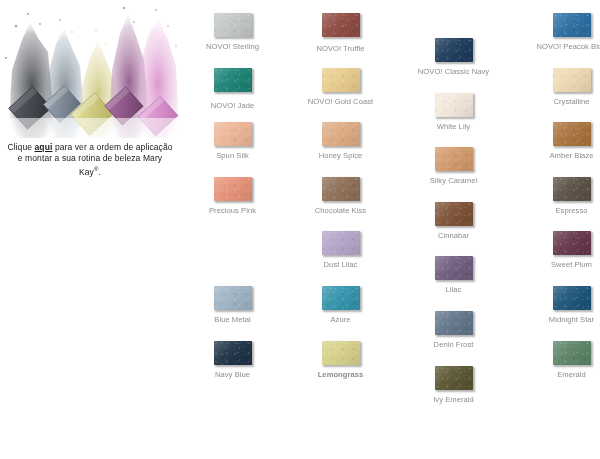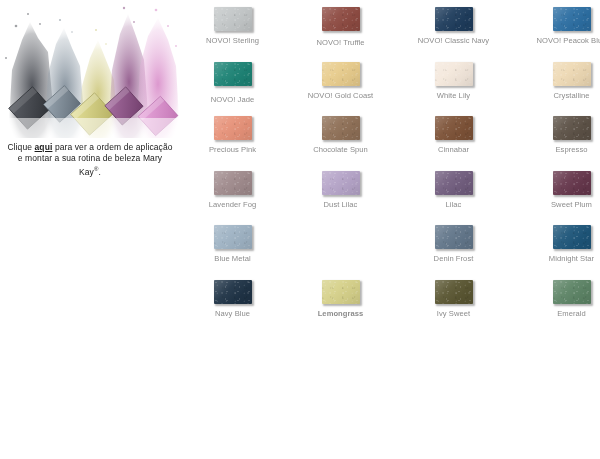--- a/index.html
+++ b/index.html
@@ -64,27 +64,27 @@
     top: 0;
     width: 420px;
     height: 459px;
   }
   .swatch-row {
     position: relative;
     height: 54.6px;
   }
   .swatch-cell {
     position: absolute;
-    top: 2px;
+    top: 8px;
     width: 105px;
     text-align: center;
   }
   .swatch-cell.c0 { left: 0px; }
   .swatch-cell.c1 { left: 108px; }
-  .swatch-cell.c2 { left: 221px; }
+  .swatch-cell.c2 { left: 221px; margin-top: 25px; }
   .swatch-cell.c3 { left: 339px; }
 
   .chip-wrap {
     height: 30px;
     display: flex;
     align-items: flex-start;
     justify-content: center;
     padding-top: 5px;
     box-sizing: border-box;
   }
@@ -296,50 +296,70 @@
       <div class="swatch-cell c3">
         <div class="chip-wrap">
           <div class="chip" title="Crystalline" style="background: rgb(238, 217, 180);"></div>
         </div>
         <div class="chip-label" style="color: rgb(140, 140, 140);">Crystalline</div>
       </div>
     </div>
     <div class="swatch-row">
       <div class="swatch-cell c0">
         <div class="chip-wrap">
+          <div class="chip" title="Spun Silk" style="background: rgb(237, 182, 150);"></div>
+        </div>
+        <div class="chip-label" style="color: rgb(140, 140, 140);">Spun Silk</div>
+      </div>
+      <div class="swatch-cell c1">
+        <div class="chip-wrap">
+          <div class="chip" title="Honey Spice" style="background: rgb(222, 171, 131);"></div>
+        </div>
+        <div class="chip-label" style="color: rgb(140, 140, 140);">Honey Spice</div>
+      </div>
+      <div class="swatch-cell c2">
+        <div class="chip-wrap">
+          <div class="chip" title="Silky Caramel" style="background: rgb(210, 154, 109);"></div>
+        </div>
+        <div class="chip-label" style="color: rgb(140, 140, 140);">Silky Caramel</div>
+      </div>
+      <div class="swatch-cell c3">
+        <div class="chip-wrap">
+          <div class="chip" title="Amber Blaze" style="background: rgb(169, 115, 62);"></div>
+        </div>
+        <div class="chip-label" style="color: rgb(140, 140, 140);">Amber Blaze</div>
+      </div>
+    </div>
+    <div class="swatch-row">
+      <div class="swatch-cell c0">
+        <div class="chip-wrap">
           <div class="chip" title="Precious Pink" style="background: rgb(231, 146, 121);"></div>
         </div>
         <div class="chip-label" style="color: rgb(140, 140, 140);">Precious Pink</div>
       </div>
       <div class="swatch-cell c1">
         <div class="chip-wrap">
           <div class="chip" title="Chocolate Kiss" style="background: rgb(143, 112, 87);"></div>
         </div>
-        <div class="chip-label" style="color: rgb(140, 140, 140);">Chocolate Spun</div>
+        <div class="chip-label" style="color: rgb(140, 140, 140);">Chocolate Kiss</div>
       </div>
       <div class="swatch-cell c2">
         <div class="chip-wrap">
           <div class="chip" title="Cinnabar" style="background: rgb(125, 82, 55);"></div>
         </div>
         <div class="chip-label" style="color: rgb(140, 140, 140);">Cinnabar</div>
       </div>
       <div class="swatch-cell c3">
         <div class="chip-wrap">
           <div class="chip" title="Espresso" style="background: rgb(92, 81, 70);"></div>
         </div>
         <div class="chip-label" style="color: rgb(140, 140, 140);">Espresso</div>
       </div>
     </div>
     <div class="swatch-row">
-      <div class="swatch-cell c0">
-        <div class="chip-wrap">
-          <div class="chip" title="Lavender Fog" style="background: rgb(160, 139, 141);"></div>
-        </div>
-        <div class="chip-label" style="color: rgb(140, 140, 140);">Lavender Fog</div>
-      </div>
       <div class="swatch-cell c1">
         <div class="chip-wrap">
           <div class="chip" title="Dust Lilac" style="background: rgb(181, 164, 200);"></div>
         </div>
         <div class="chip-label" style="color: rgb(140, 140, 140);">Dust Lilac</div>
       </div>
       <div class="swatch-cell c2">
         <div class="chip-wrap">
           <div class="chip" title="Iris" style="background: rgb(113, 93, 126);"></div>
         </div>
@@ -352,20 +372,26 @@
         <div class="chip-label" style="color: rgb(140, 140, 140);">Sweet Plum</div>
       </div>
     </div>
     <div class="swatch-row">
       <div class="swatch-cell c0">
         <div class="chip-wrap">
           <div class="chip" title="Blue Metal" style="background: rgb(159, 179, 196);"></div>
         </div>
         <div class="chip-label" style="color: rgb(140, 140, 140);">Blue Metal</div>
       </div>
+      <div class="swatch-cell c1">
+        <div class="chip-wrap">
+          <div class="chip" title="Azure" style="background: rgb(52, 148, 172);"></div>
+        </div>
+        <div class="chip-label" style="color: rgb(140, 140, 140);">Azure</div>
+      </div>
       <div class="swatch-cell c2">
         <div class="chip-wrap">
           <div class="chip" title="Denin Frost" style="background: rgb(98, 118, 138);"></div>
         </div>
         <div class="chip-label" style="color: rgb(140, 140, 140);">Denin Frost</div>
       </div>
       <div class="swatch-cell c3">
         <div class="chip-wrap">
           <div class="chip" title="Midnight Star" style="background: rgb(29, 85, 121);"></div>
         </div>
@@ -382,21 +408,21 @@
       <div class="swatch-cell c1">
         <div class="chip-wrap">
           <div class="chip" title="Lemongrass" style="background: rgb(214, 209, 138);"></div>
         </div>
         <div class="chip-label" style="color: rgb(140, 140, 140); font-weight: bold;">Lemongrass</div>
       </div>
       <div class="swatch-cell c2">
         <div class="chip-wrap">
           <div class="chip" title="Ivy Garden" style="background: rgb(90, 86, 50);"></div>
         </div>
-        <div class="chip-label" style="color: rgb(140, 140, 140);">Ivy Sweet</div>
+        <div class="chip-label" style="color: rgb(140, 140, 140);">Ivy Emerald</div>
       </div>
       <div class="swatch-cell c3">
         <div class="chip-wrap">
           <div class="chip" title="Emerald" style="background: rgb(93, 132, 102);"></div>
         </div>
         <div class="chip-label" style="color: rgb(140, 140, 140);">Emerald</div>
       </div>
     </div>
   </div>
 

